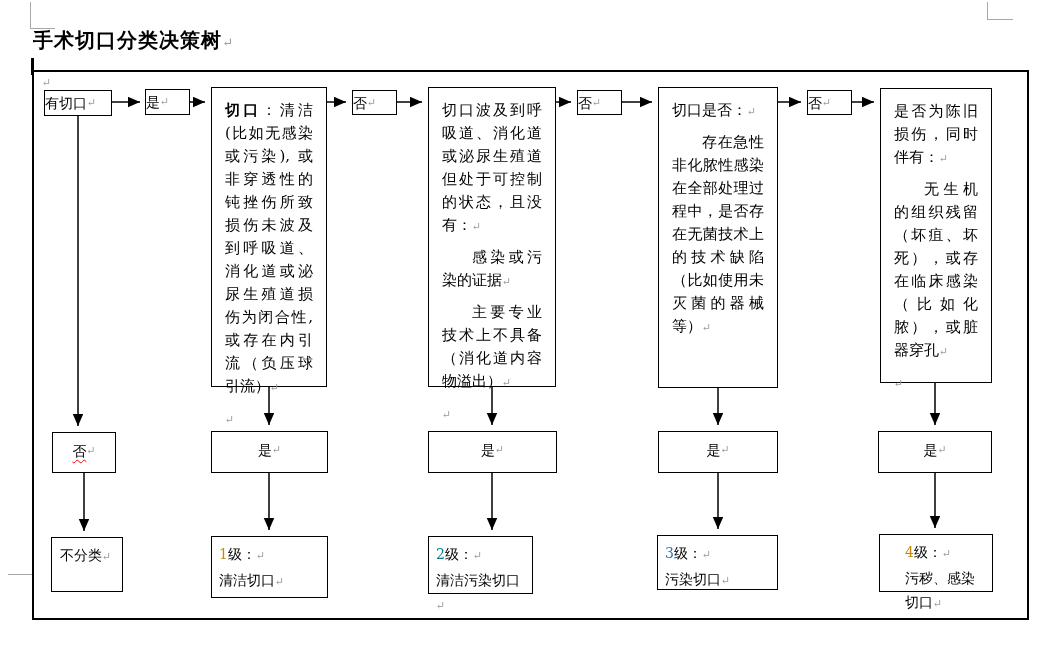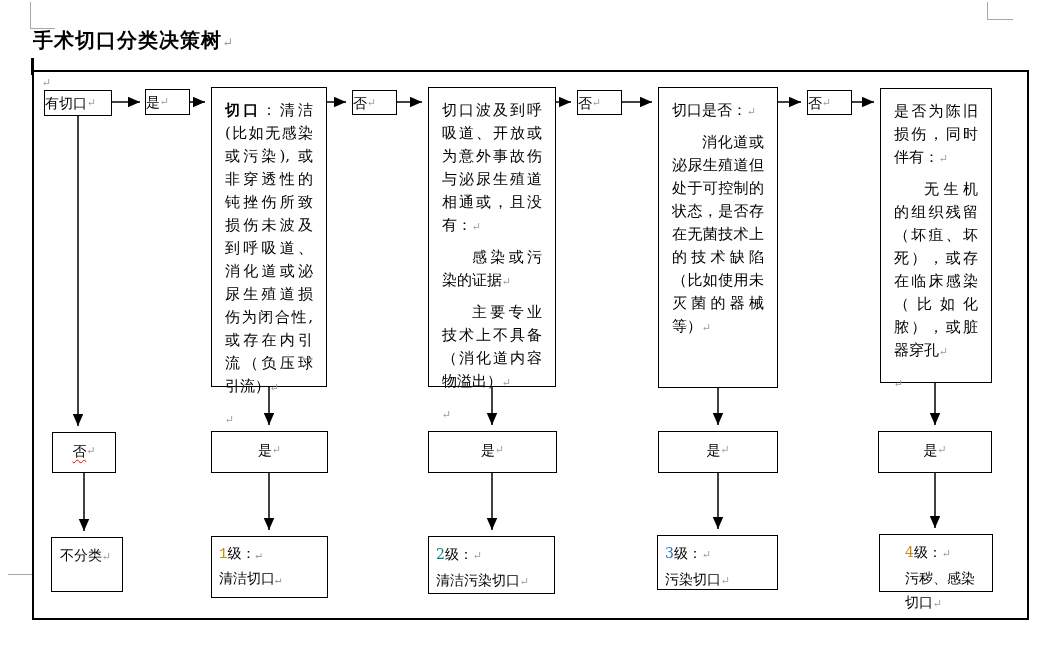--- a/index.html
+++ b/index.html
@@ -87,29 +87,29 @@
     <span>否</span>
       <span class="rm">↵</span>
   </div>
 
   <div class="box big" style="left:211px;top:87px;width:116px;height:300px;">
     <p><b>切口</b><span>：清洁(比如无感染或污染), 或非穿透性的钝挫伤所致损伤未波及到呼吸道、消化道或泌尿生殖道损伤为闭合性, 或存在内引流（负压球引流）</span><span class="rm">↵</span></p>
     <p><span class="rm">↵</span></p>
   </div>
 
   <div class="box big" style="left:428px;top:87px;width:128px;height:300px;">
-    <p><span>切口波及到呼吸道、开放或为意外事故伤与泌尿生殖道相通或，且没有：</span><span class="rm">↵</span></p>
+    <p><span>切口波及到呼吸道、消化道或泌尿生殖道但处于可控制的状态，且没有：</span><span class="rm">↵</span></p>
     <p class="ind"><span>感染或污染的证据</span><span class="rm">↵</span></p>
     <p class="ind"><span>主要专业技术上不具备（消化道内容物溢出）</span><span class="rm">↵</span></p>
     <p><span class="rm">↵</span></p>
   </div>
 
   <div class="box big" style="left:658px;top:87px;width:120px;height:301px;">
     <p><span>切口是否：</span><span class="rm">↵</span></p>
-    <p class="ind"><span>消化道或泌尿生殖道但处于可控制的状态，是否存在无菌技术上的技术缺陷（比如使用未灭菌的器械等）</span><span class="rm">↵</span></p>
+    <p class="ind"><span>存在急性非化脓性感染在全部处理过程中，是否存在无菌技术上的技术缺陷（比如使用未灭菌的器械等）</span><span class="rm">↵</span></p>
   </div>
 
   <div class="box big" style="left:880px;top:88px;width:112px;height:295px;">
     <p><span>是否为陈旧损伤，同时伴有：</span><span class="rm">↵</span></p>
     <p class="ind"><span>无生机的组织残留（坏疽、坏死），或存在临床感染（比如化脓），或脏器穿孔</span><span class="rm">↵</span></p>
     <p><span class="rm">↵</span></p>
   </div>
 
   <div class="box mid" style="left:52px;top:432px;width:64px;height:41px;">
     <span class="sq">否</span>
@@ -133,26 +133,26 @@
 
   <div class="box mid" style="left:878px;top:431px;width:114px;height:42px;">
     <span>是</span>
       <span class="rm">↵</span>
   </div>
 
   <div class="box pad" style="left:51px;top:537px;width:72px;height:55px;">
     <span>不分类</span><span class="rm">↵</span>
   </div>
 
-  <div class="box res" style="left:211px;top:536px;width:117px;height:62px;font-family:Liberation Mono, monospace;">
+  <div class="box res" style="left:211px;top:536px;width:117px;height:62px;">
     <p><span class="n1">1</span><span>级：</span><span class="rm">↵</span></p>
     <p><span>清洁切口</span><span class="rm">↵</span></p>
   </div>
 
-  <div class="box res" style="left:428px;top:536px;width:127px;height:58px;">
+  <div class="box res" style="left:428px;top:536px;width:105px;height:58px;">
     <p><span class="n2">2</span><span>级：</span><span class="rm">↵</span></p>
     <p><span>清洁污染切口</span><span class="rm">↵</span></p>
   </div>
 
   <div class="box res" style="left:657px;top:535px;width:121px;height:55px;">
     <p><span class="n3">3</span><span>级：</span><span class="rm">↵</span></p>
     <p><span>污染切口</span><span class="rm">↵</span></p>
   </div>
 
   <div class="box res" style="left:879px;top:534px;width:114px;height:58px;padding-left:25px;">

